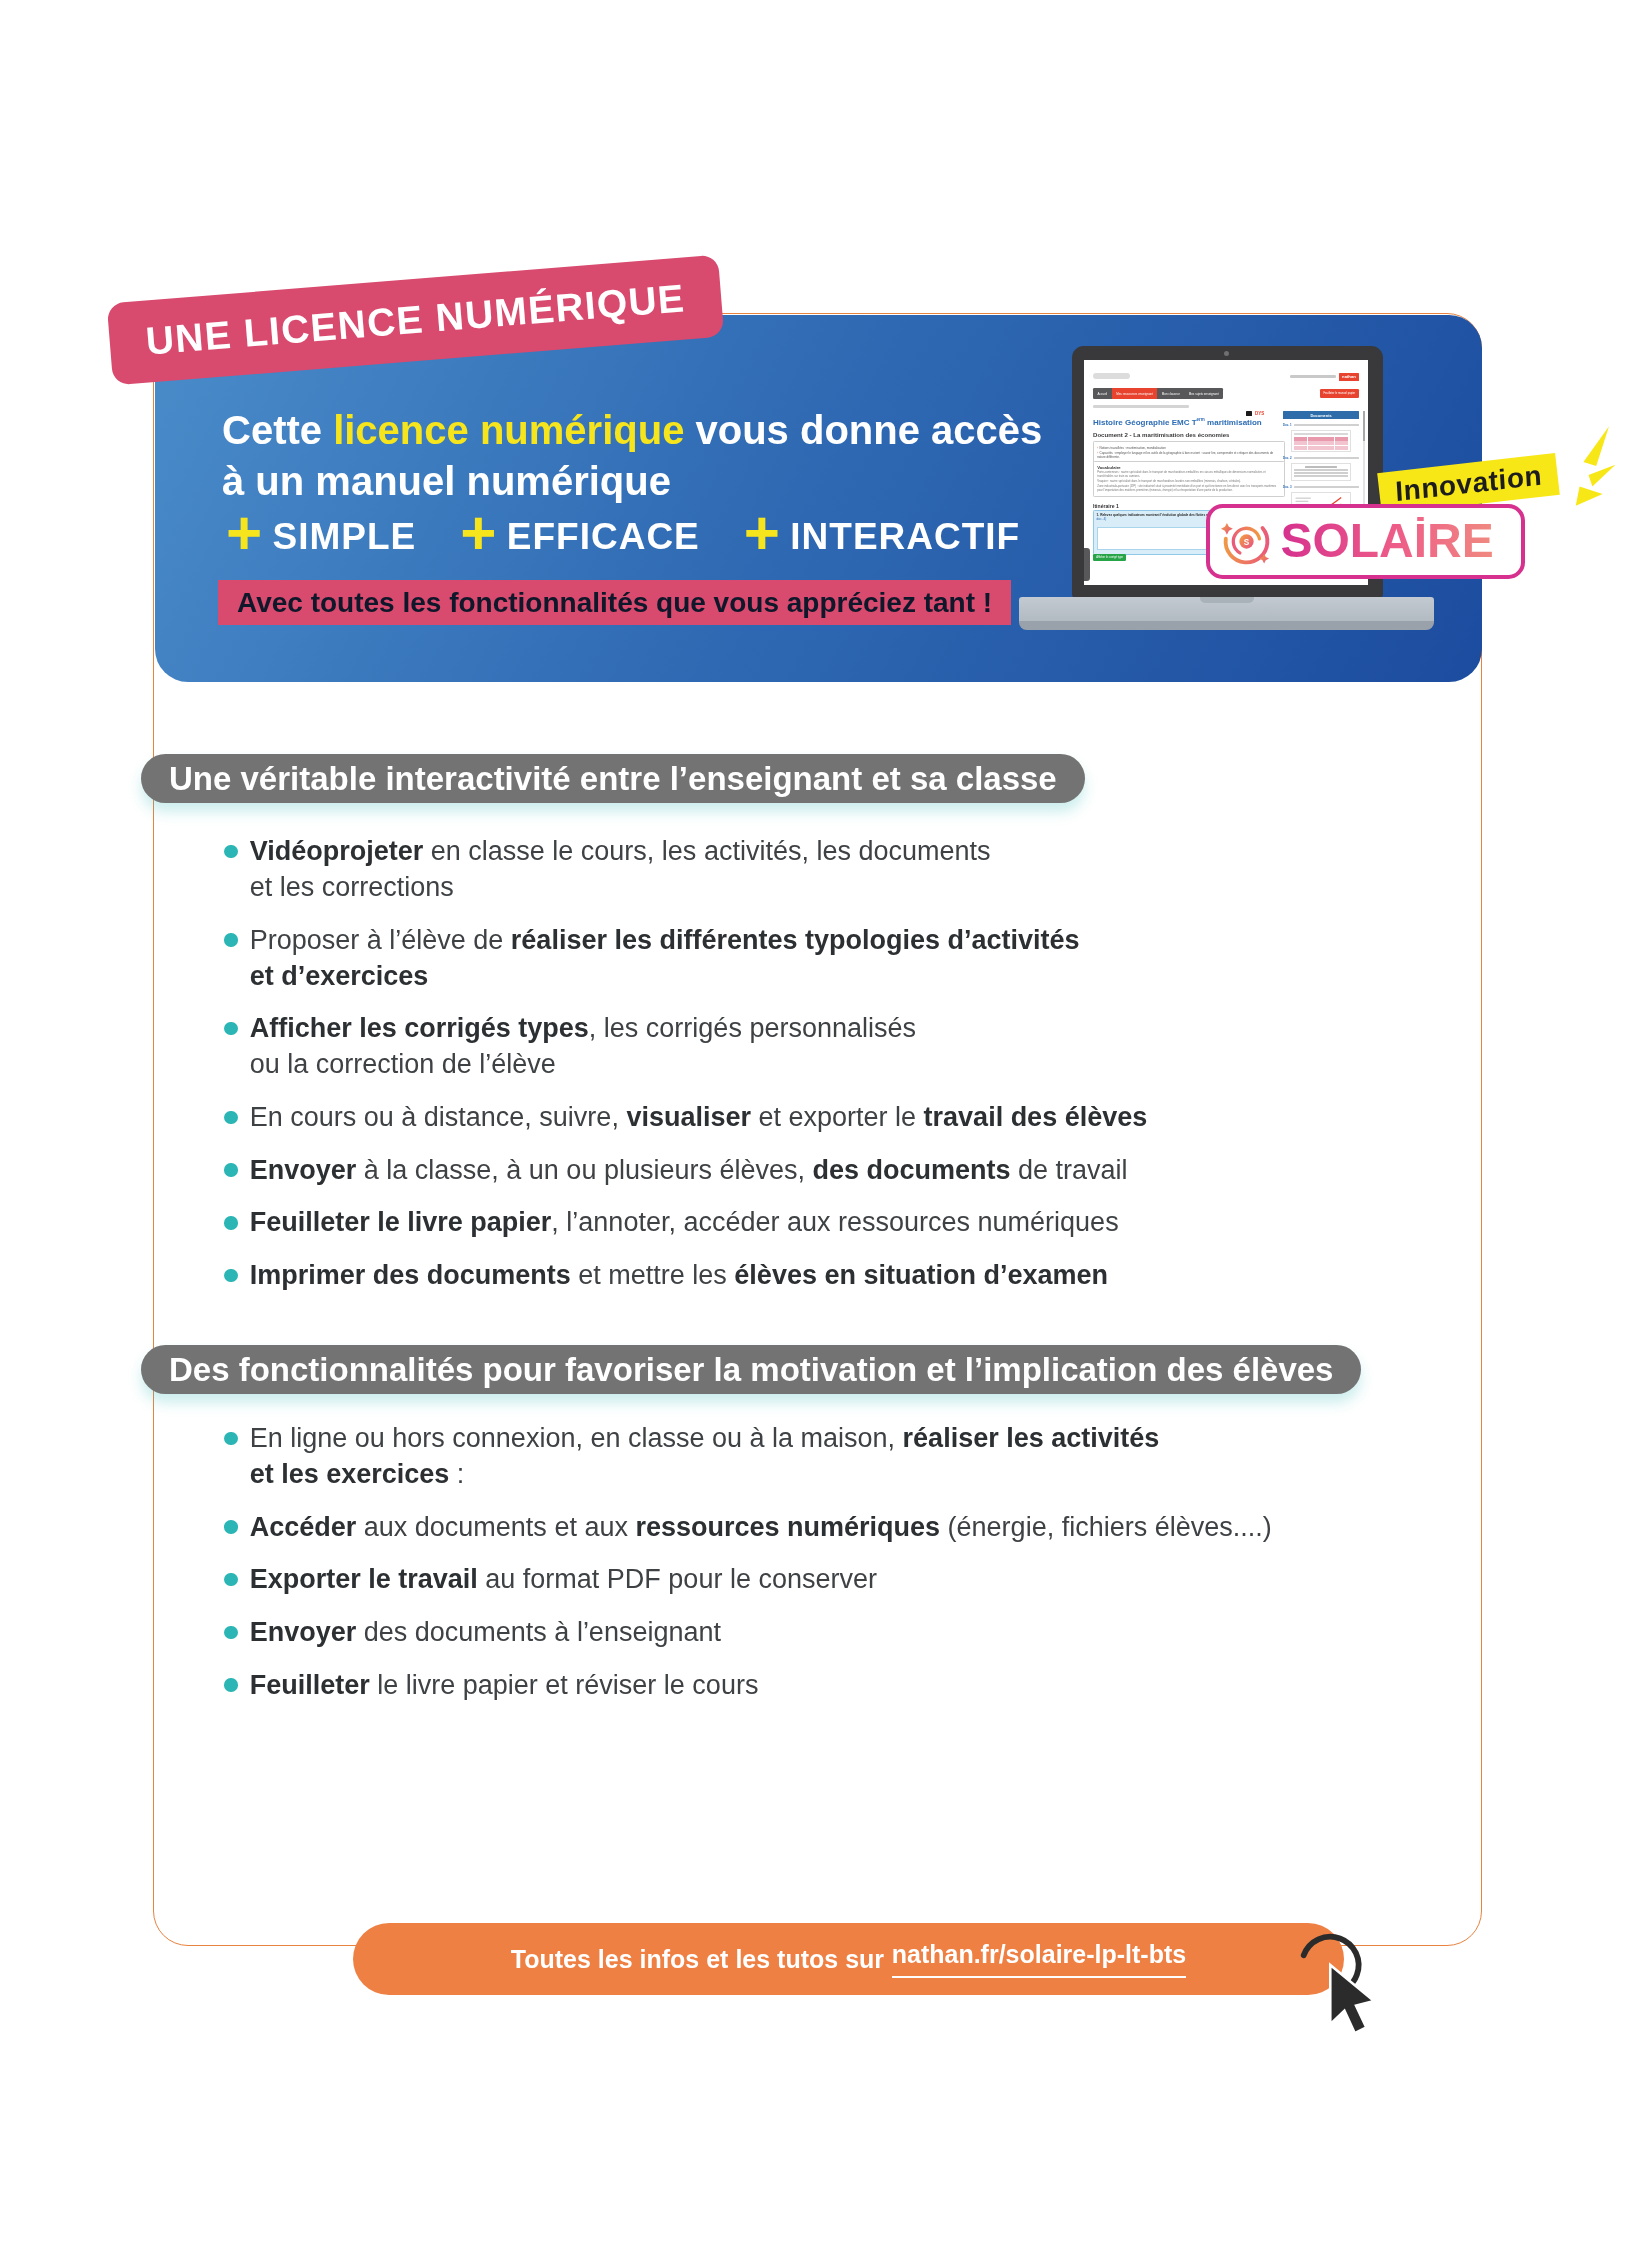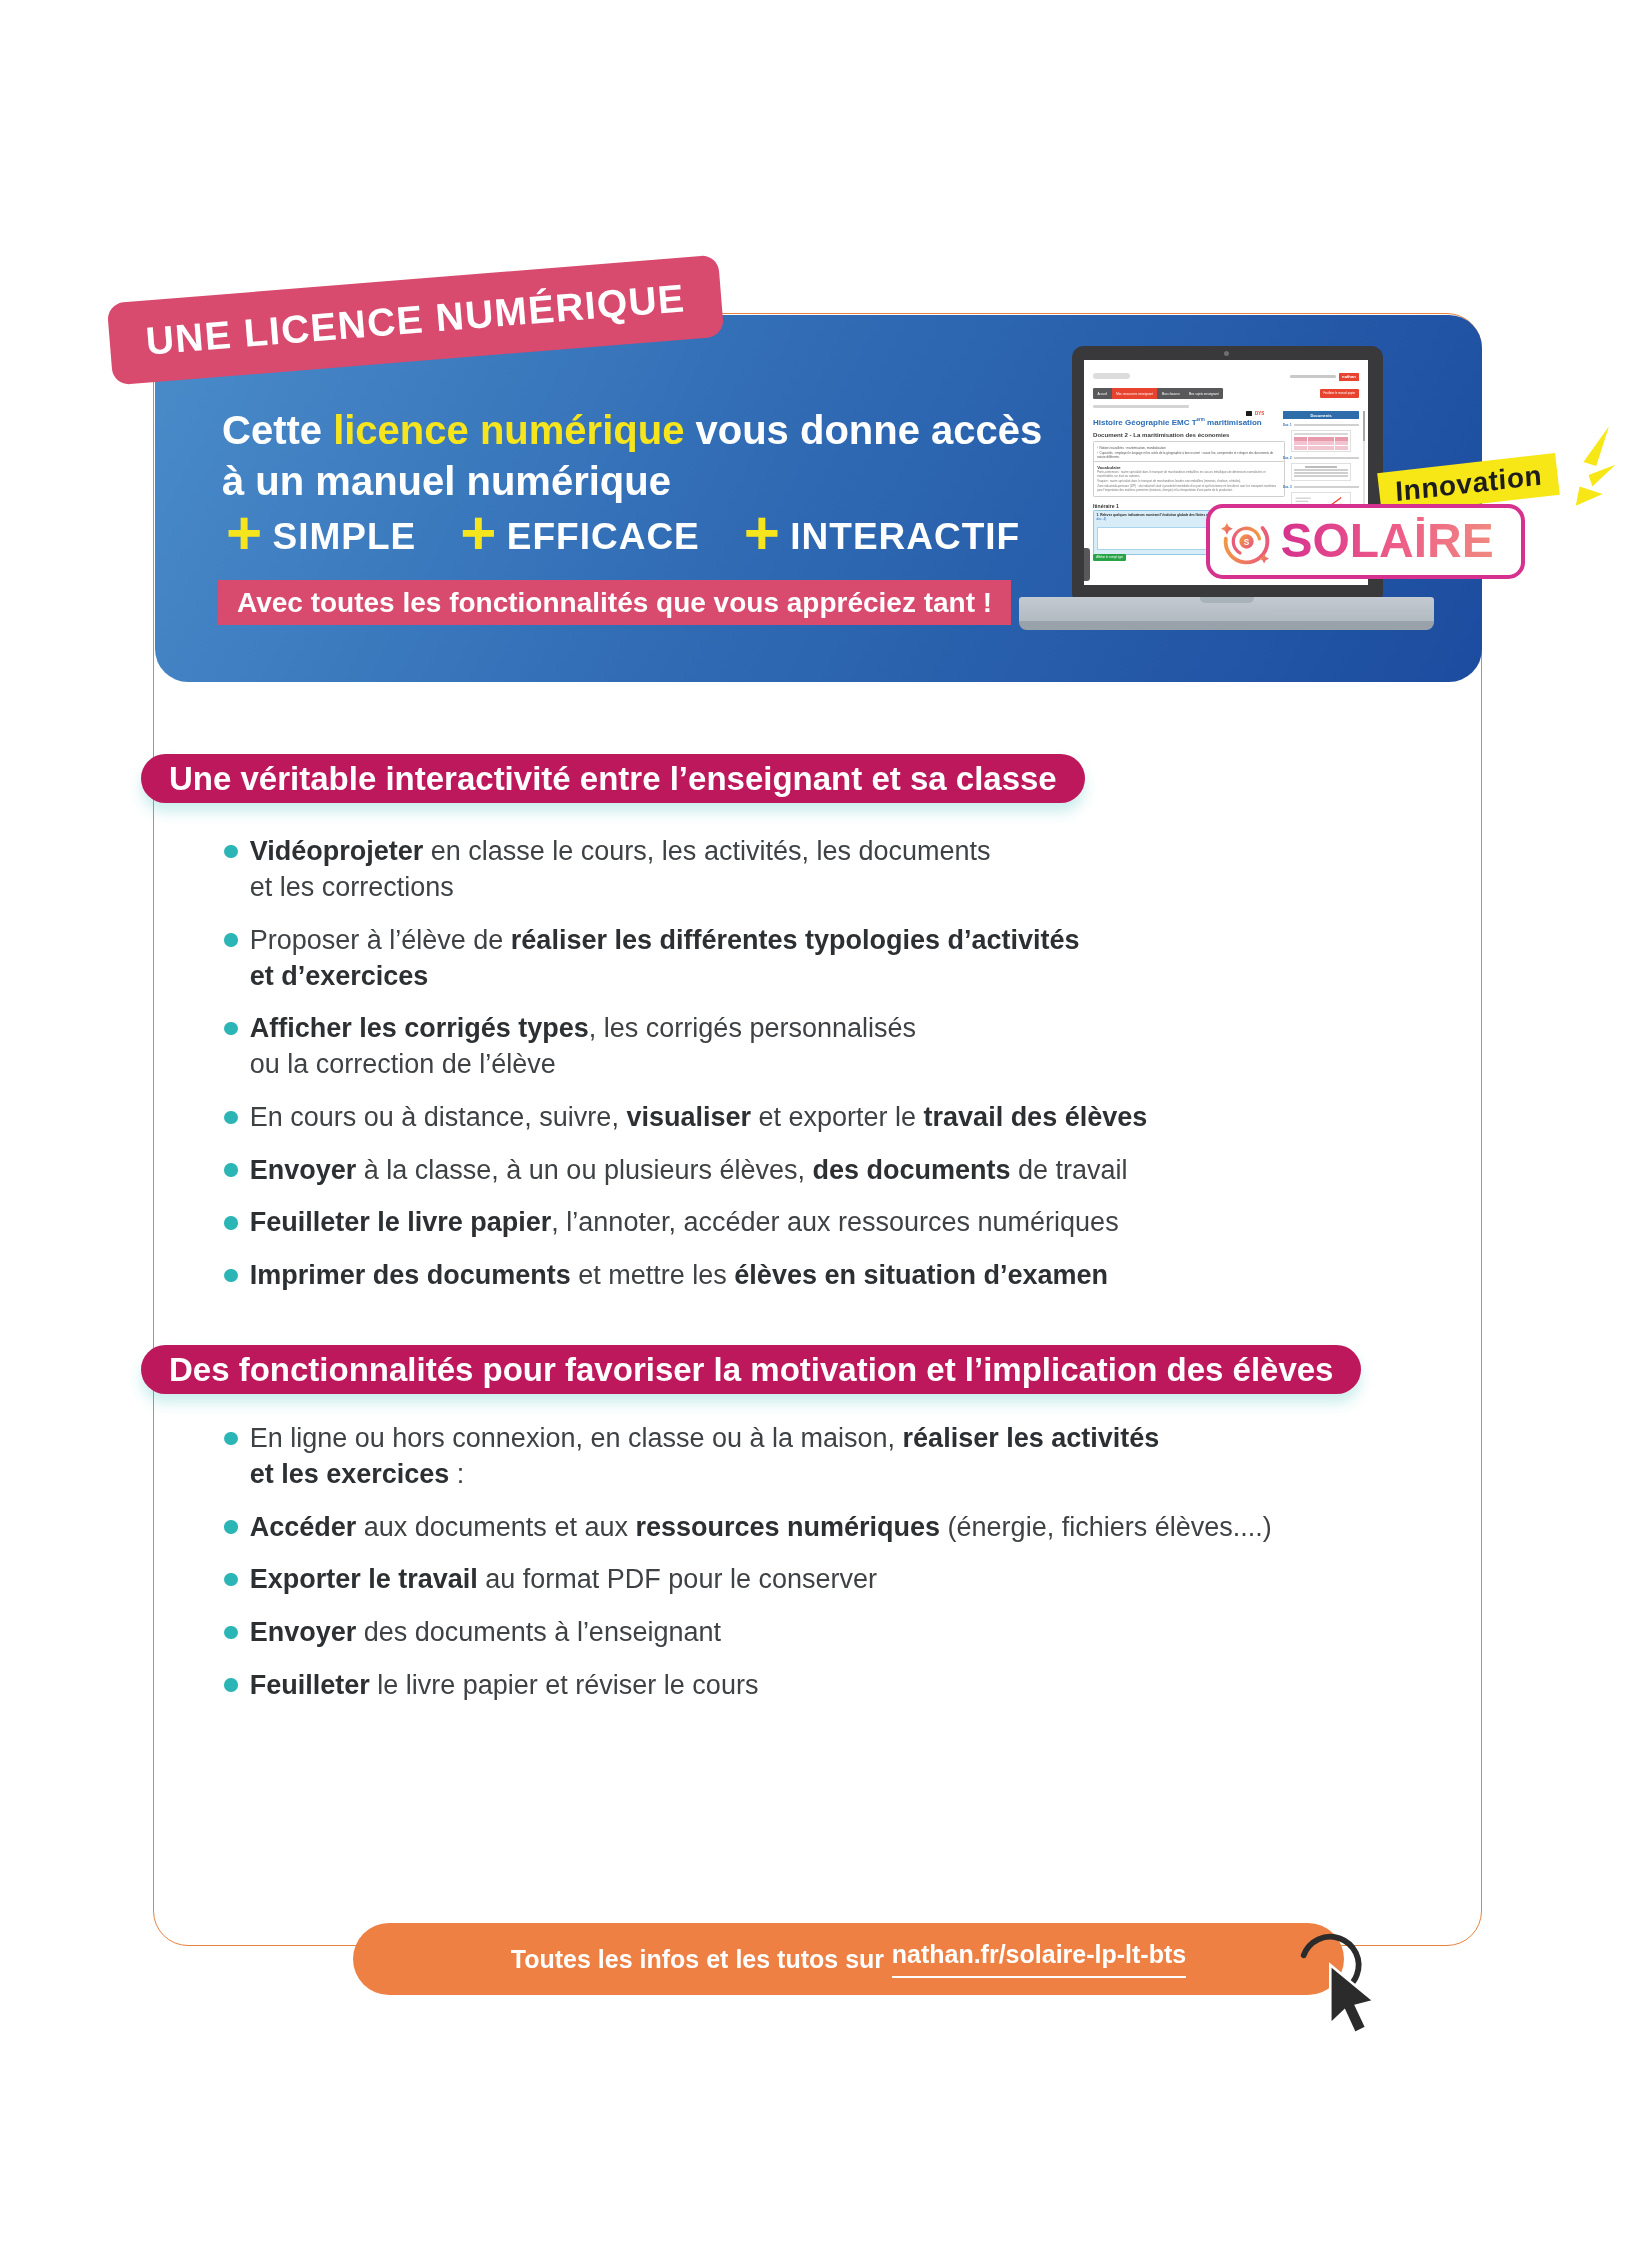--- a/index.html
+++ b/index.html
@@ -20,21 +20,21 @@
         color:#fff;line-height:51px;white-space:nowrap;}
   .headline .yel{color:#f6e51d;}
   
   .plus-row{position:absolute;left:226px;top:506px;display:flex;gap:44px;z-index:3;}
   .plus-item{display:flex;align-items:center;}
   .plus-sign{font-size:62px;font-weight:900;color:#f6e51d;line-height:1;margin-right:10.3px;transform:translateY(-3.9px);}
   .plus-lbl{font-size:37px;font-weight:800;color:#fff;letter-spacing:1px;}
   
   .redbanner{position:absolute;left:218px;top:580px;height:45px;background:#d84a6e;z-index:3;
         display:flex;align-items:center;padding:0 19px;}
-  .redbanner span{color:#ffffff;font-size:28px;font-weight:800;white-space:nowrap;}
+  .redbanner span{color:#0f172a;font-size:28px;font-weight:800;white-space:nowrap;}
   
   .laptop{position:absolute;left:0;top:0;z-index:2;}
   .bezel{position:absolute;left:1072px;top:346px;width:311px;height:252px;background:#39393b;
         border-radius:11.6px 11.6px 3.9px 3.9px;}
   .cam{position:absolute;left:1224px;top:351px;width:5.1px;height:5.1px;border-radius:50%;background:#6f6f72;}
   .screen{position:absolute;left:1084px;top:360px;width:284px;height:225px;background:#fff;overflow:hidden;}
   .base{position:absolute;left:1019px;top:597px;width:415px;height:24.4px;background:linear-gradient(#c3cad1,#b2bac2);border-radius:3.2px 3.2px 0 0;}
   .base-lip{position:absolute;left:1019px;top:621px;width:415px;height:9px;background:#99a1aa;border-radius:0 0 7.7px 7.7px;}
   .base-notch{position:absolute;left:1200px;top:597px;width:54px;height:5.8px;background:#a9b1b9;border-radius:0 0 5.1px 5.1px;}
   
@@ -88,21 +88,21 @@
   .innovation{position:absolute;left:1379px;top:463px;width:179px;height:42px;background:#f7e716;z-index:5;
         transform:rotate(-6.5deg);display:flex;align-items:center;justify-content:center;}
   .innovation span{font-size:28px;font-weight:700;color:#1d1d1d;transform:skewX(-3deg);letter-spacing:0.6px;}
   .sparks{position:absolute;left:1546px;top:425px;z-index:5;}
   .solaire{position:absolute;left:1206px;top:504px;width:319px;height:75px;background:#fff;
         border:4.5px solid #d6318e;border-radius:16.7px;z-index:6;display:flex;align-items:center;padding:0 9px;box-sizing:border-box;}
   .solaire .word{font-size:48px;font-weight:800;letter-spacing:0px;line-height:1;margin-left:6.4px;
         background:linear-gradient(90deg,#d6318e 0%,#ee5d88 55%,#f08a80 100%);
         -webkit-background-clip:text;background-clip:text;color:transparent;transform:translateY(-1.3px);}
   
-  .tbanner{position:absolute;height:49px;background:#be185d;border-radius:26px;display:flex;align-items:center;
+  .tbanner{position:absolute;height:49px;background:#737373;border-radius:26px;display:flex;align-items:center;
         padding:0 28px;z-index:2;box-shadow:0 9px 13px rgba(56,188,186,0.25);}
   .tbanner span{color:#fff;font-size:33px;font-weight:800;white-space:nowrap;}
   .blist{position:absolute;left:224px;margin:0;padding:0;list-style:none;z-index:2;width:1259px;}
   .blist>li{display:flex;margin-bottom:16.7px;font-size:27px;line-height:36px;color:#3f4245;}
   .blist>li b{color:#2d3033;}
   .dot{flex:0 0 13.5px;width:13.5px;height:13.5px;border-radius:50%;background:#2cb5b5;margin:11.6px 12.2px 0 0;}
   .sub{list-style:none;margin:7.7px 0 3.9px;padding:0 0 0 40px;}
   .sub li{font-size:27px;line-height:36px;color:#3f4245;margin-bottom:9px;}
   .sub li b{color:#2d3033;}
   .dash{margin-right:6.4px;}

